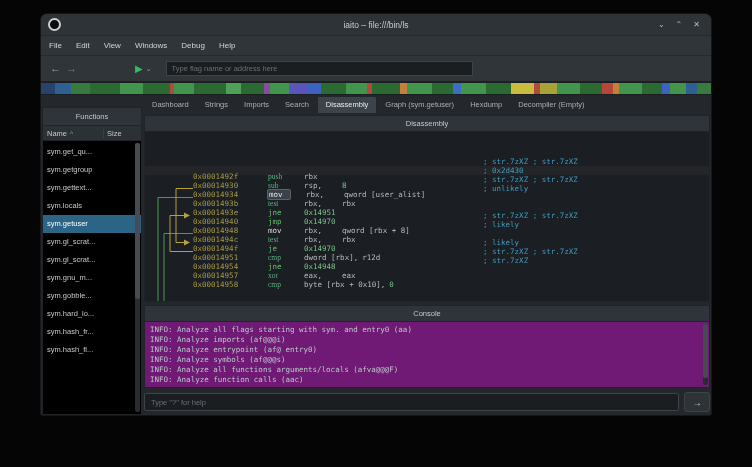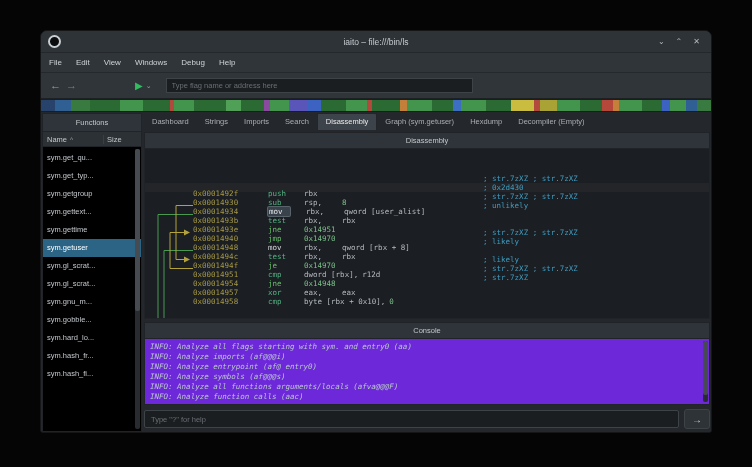--- a/index.html
+++ b/index.html
@@ -1,19 +1,19 @@
 <!DOCTYPE html>
 <html><head>
 <meta charset="utf-8">
 <style>
   html,body{margin:0;padding:0;}
   body{width:752px;height:467px;background:#050505;position:relative;overflow:hidden;
        font-family:"Liberation Sans",sans-serif;-webkit-font-smoothing:antialiased;}
   .screen{position:absolute;inset:0;}
-  .window{position:absolute;left:40px;top:30px;width:672px;height:403px;background:#2a2e33;
+  .window{position:absolute;left:40px;top:13px;width:672px;height:403px;background:#2a2e33;
           border:1px solid #141618;border-radius:7px 7px 3px 3px;overflow:hidden;
           display:flex;flex-direction:column;box-sizing:border-box;}
   
   .titlebar{height:21px;background:#2e3338;border-bottom:1px solid #24272b;display:flex;
             align-items:center;position:relative;flex:none;}
   .app-icon{width:9px;height:9px;border-radius:50%;background:#0b0c0d;border:2px solid #c9ced2;
             margin-left:7px;z-index:1;}
   .window-title{position:absolute;left:0;right:0;text-align:center;font-size:8.5px;color:#c6cbd0;}
   .win-controls{margin-left:auto;display:flex;gap:11px;margin-right:11px;z-index:1;}
   .win-controls span{color:#b4bac0;font-size:8px;line-height:21px;cursor:default;}
@@ -34,21 +34,21 @@
   
   .strip{height:11px;display:flex;border-top:1px solid #1b1e21;border-bottom:1px solid #1b1e21;
          flex:none;background:#2c6a34;}
   .strip-seg{height:100%;}
   
   .main{flex:1;display:flex;gap:2px;padding:1px 1px 0 1px;background:#24282c;min-height:0;}
   .dock-header{height:15px;background:#2f343a;border:1px solid #202327;display:flex;
                align-items:center;justify-content:center;font-size:7.5px;color:#c2c7cb;flex:none;}
   
   .left-panel{width:100px;flex:none;display:flex;flex-direction:column;min-height:0;}
-  .left-panel .dock-header{height:17px;}
+  .left-panel .dock-header{height:17px;margin-top:11px;}
   .cols{height:14px;background:#2c3136;border:1px solid #202327;border-top:none;display:flex;
         align-items:center;font-size:7.5px;color:#c2c7cb;flex:none;}
   .col-name{flex:1;padding-left:4px;}
   .col-name .caret{margin-left:3px;color:#9aa0a5;font-size:6.5px;}
   .col-size{width:34px;border-left:1px solid #3a3f44;padding-left:3px;}
   .fn-list{flex:1;background:#000000;border:1px solid #202327;border-top:none;position:relative;
            overflow:hidden;padding-top:2px;}
   .fn-row{height:18px;line-height:18px;padding-left:4px;font-size:7.5px;color:#c3c8cc;
           white-space:nowrap;overflow:hidden;}
   .fn-row.sel{background:#2b6485;color:#ffffff;}
@@ -68,38 +68,38 @@
   .dock{display:flex;flex-direction:column;min-height:0;}
   .disasm-dock{flex:1;}
   .disasm-content{flex:1;background:#1b1e22;border:1px solid #202327;border-top:none;
                   position:relative;overflow:hidden;}
   .disasm-lines{position:absolute;inset:0;padding-top:16px;font-family:"DejaVu Sans Mono",monospace;
                 font-size:7.5px;}
   .disasm-line{height:9px;line-height:9px;position:relative;padding-left:48px;white-space:nowrap;}
   .disasm-line.current{background:rgba(255,255,255,0.035);}
   .addr{display:inline-block;width:75px;color:#a89a45;}
   .mnem{display:inline-block;width:36px;}
-  .m-g{color:#55b584;}
+  .m-g{color:#55b584;font-family:Liberation Serif, serif;}
   .m-j{color:#67c06a;}
   .m-mov{color:#d6d9db;}
   .m-nop{color:#7d8ac7;}
   .mnem.hl{width:auto;min-width:20px;margin-right:16px;background:#39424a;box-shadow:0 0 0 1px #59636c;
            border-radius:1px;color:#e4e7e9;padding:0 1px;}
   .op{display:inline-block;margin-top:24px;}
   .op.first{min-width:34px;}
   .op + .op{margin-left:4px;}
   .op-reg{color:#b6bcc2;}
   .op-num{color:#7cc08a;}
   .op-blue{color:#7d8ac7;}
   .cmt{position:absolute;left:338px;color:#3f9dc2;}
   .jump-svg{position:absolute;left:0;top:0;}
   
   .console-dock{margin-top:3px;flex:none;}
-  .console-content{height:62px;background:#6d28d9;border:1px solid #202327;border-top:none;
-                   position:relative;overflow:hidden;padding:3px 0 0 5px;box-sizing:content-box;font-style:italic;}
+  .console-content{height:62px;background:#701a75;border:1px solid #202327;border-top:none;
+                   position:relative;overflow:hidden;padding:3px 0 0 5px;box-sizing:content-box;}
   .console-line{font-family:"DejaVu Sans Mono",monospace;font-size:7.5px;line-height:10px;
                 color:#b9c9c9;white-space:nowrap;}
   .console-input-row{height:20px;margin:4px 0 3px 0;display:flex;align-items:center;flex:none;}
   .console-input-row input{flex:1;height:16px;background:#1b1e21;border:1px solid #3e4348;
                            border-radius:2px;font-size:7.5px;color:#aab0b5;padding:0 6px;
                            outline:none;min-width:0;}
   .send-btn{width:26px;height:20px;margin-left:5px;background:#2e3338;border:1px solid #3e4348;
             border-radius:3px;display:flex;align-items:center;justify-content:center;
             box-sizing:border-box;}
   .send-btn span{color:#ccd1d5;font-size:10px;}
@@ -186,24 +186,23 @@
         </div>
         <div class="cols">
           <span class="col-name"><span>Name</span><span class="caret">^</span></span>
           <span class="col-size">Size</span>
         </div>
         <div class="fn-list">
           <div class="vscroll">
               <div class="vthumb"></div>
             </div>
         <div class="fn-row">sym.get_qu...</div>
-            <div class="fn-row">sym.get_typ...</div>
             <div class="fn-row">sym.getgroup</div>
             <div class="fn-row">sym.gettext...</div>
-            <div class="fn-row">sym.gettime</div>
+            <div class="fn-row">sym.locals</div>
             <div class="fn-row sel">sym.getuser</div>
             <div class="fn-row">sym.gl_scrat...</div>
             <div class="fn-row">sym.gl_scrat...</div>
             <div class="fn-row">sym.gnu_m...</div>
             <div class="fn-row">sym.gobble...</div>
             <div class="fn-row">sym.hard_lo...</div>
             <div class="fn-row">sym.hash_fr...</div>
             <div class="fn-row">sym.hash_fi...</div>
           </div>
       </div>

